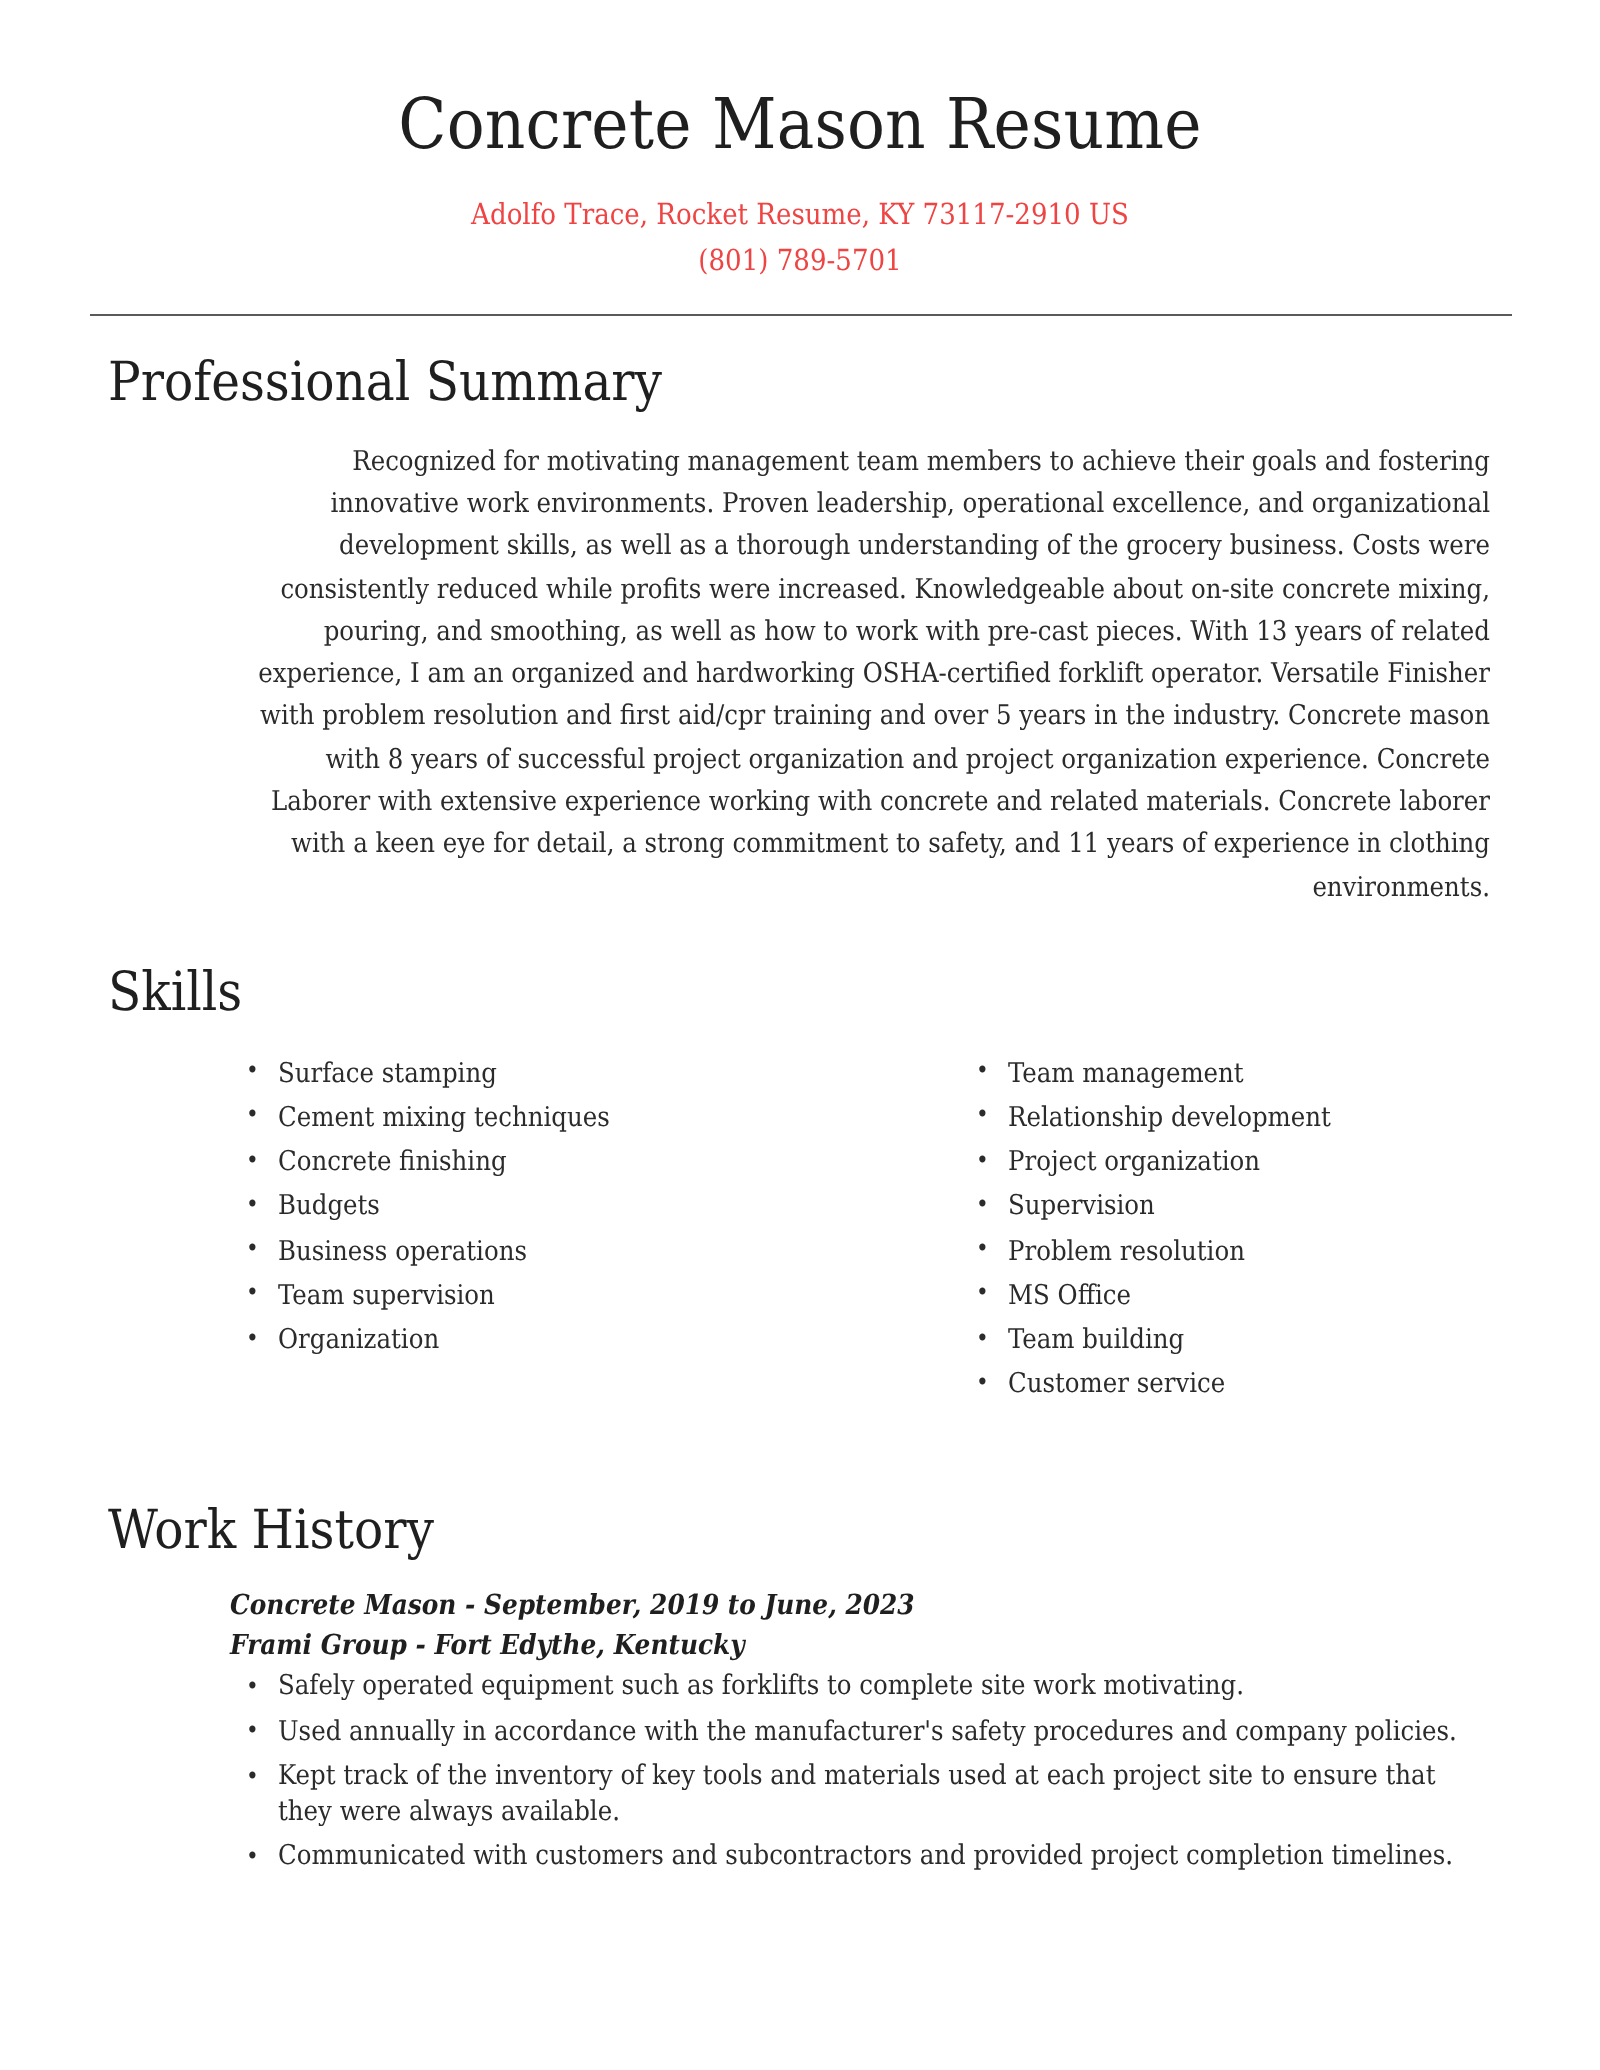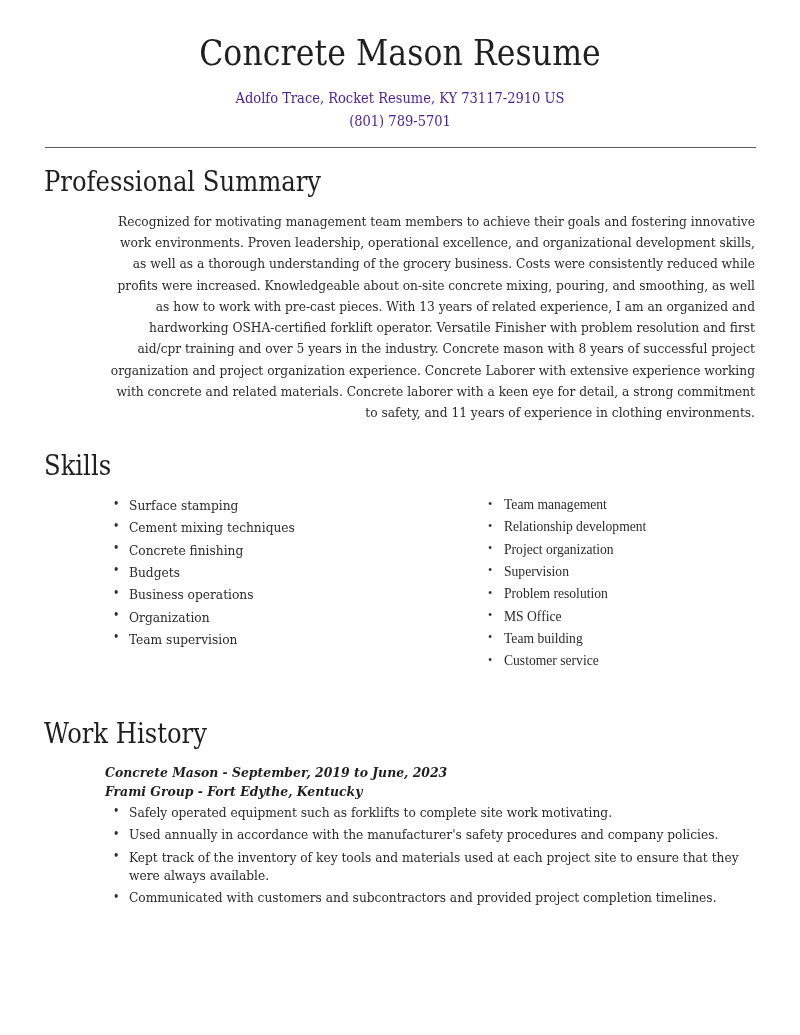--- a/index.html
+++ b/index.html
@@ -13,41 +13,41 @@
     overflow: hidden;
     font-family: "DejaVu Serif", "Liberation Serif", serif;
     color: #2b2b2b;
     -webkit-font-smoothing: antialiased;
   }
   .page {
     width: 800px;
     height: 1035px;
     position: relative;
     box-sizing: border-box;
-    padding: 0;
+    padding: 10px;
   }
 
   
   .header {
     padding-top: 34px;
     text-align: center;
   }
   .resume-title {
     font-size: 35px;
     font-weight: 400;
     line-height: 1.12;
     letter-spacing: 0.1px;
     color: #1f1f1f;
     margin: 0 0 14px 0;
     font-stretch: condensed;
   }
   .contact-line {
     font-size: 14.5px;
     line-height: 1.55;
-    color: #4c1d95;
+    color: #ef4444;
     margin: 0;
     font-stretch: condensed;
   }
 
   .divider {
     width: 711px;
     height: 1px;
     background: #5a5a5a;
     margin: 15px auto 0 auto;
   }
@@ -106,21 +106,20 @@
   .skills-columns {
     display: flex;
     align-items: flex-start;
   }
   .skills-col {
     width: 50%;
     box-sizing: border-box;
   }
   .skills-col.right {
     padding-left: 50px;
-    font-family: Liberation Serif, serif;
   }
   .skills-col ul.bullets > li {
     line-height: 1.33;
     padding-bottom: 4.2px;
   }
 
   .cert-list > li {
     padding-bottom: 4.2px;
   }
 
@@ -181,22 +180,22 @@
     <div class="sp-12"></div>
     <div class="section-body">
       <div class="skills-columns">
         <div class="skills-col left">
           <ul class="bullets">
             <li><span>Surface stamping</span></li>
             <li><span>Cement mixing techniques</span></li>
             <li><span>Concrete finishing</span></li>
             <li><span>Budgets</span></li>
             <li><span>Business operations</span></li>
+            <li><span>Team supervision</span></li>
             <li><span>Organization</span></li>
-            <li><span>Team supervision</span></li>
           </ul>
         </div>
         <div class="skills-col right">
           <ul class="bullets">
             <li><span>Team management</span></li>
             <li><span>Relationship development</span></li>
             <li><span>Project organization</span></li>
             <li><span>Supervision</span></li>
             <li><span>Problem resolution</span></li>
             <li><span>MS Office</span></li>

